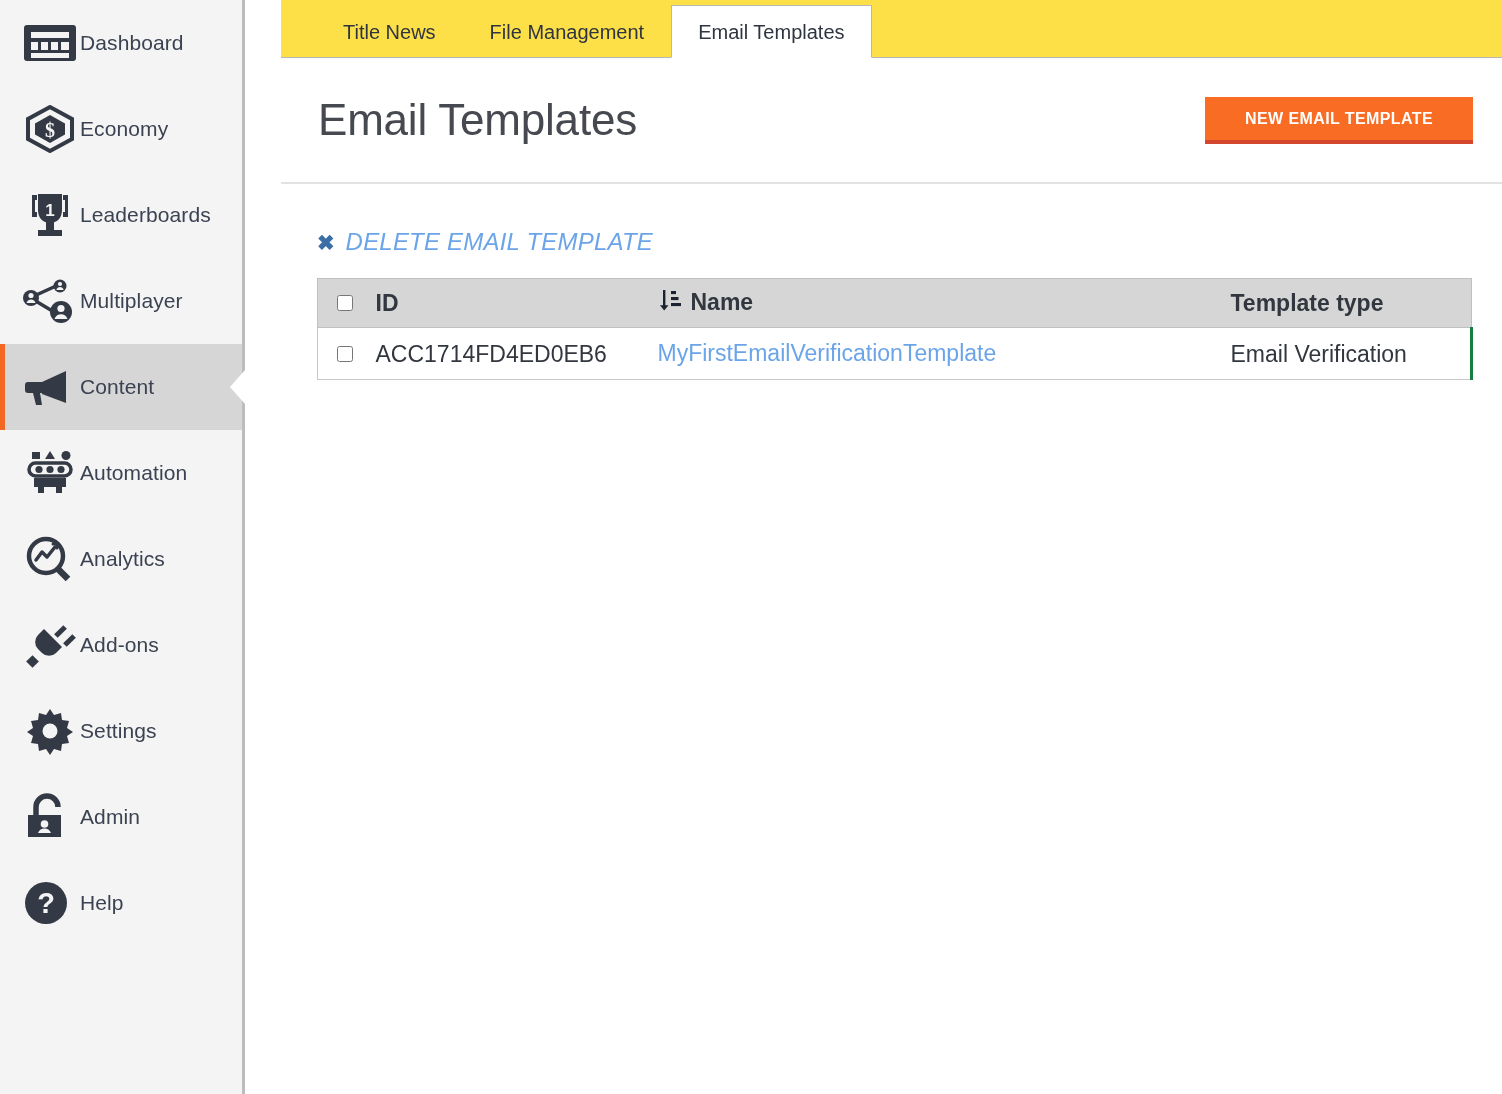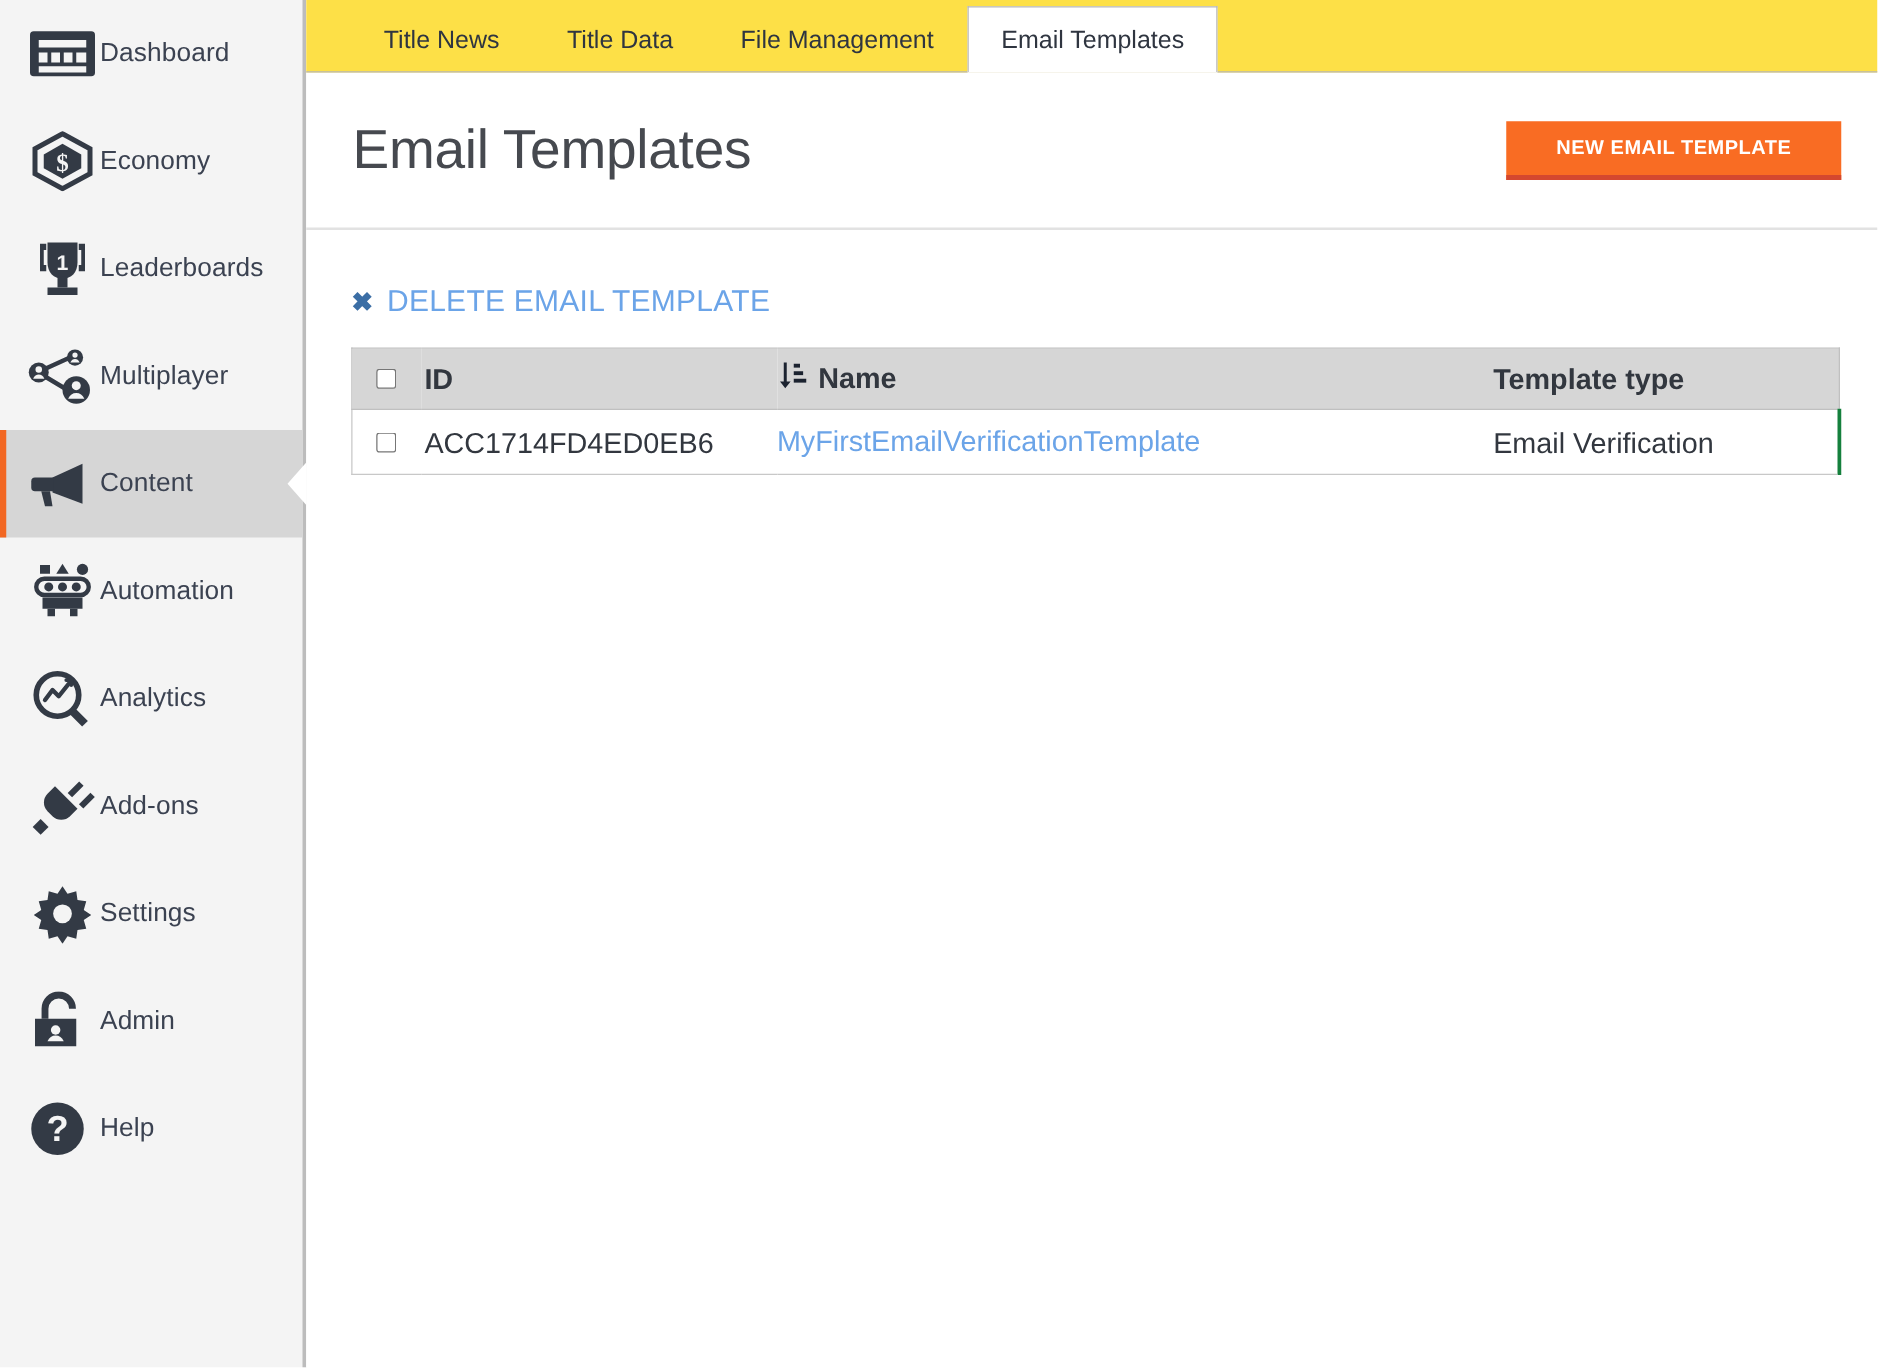--- a/index.html
+++ b/index.html
@@ -3,21 +3,21 @@
 <meta charset="utf-8">
 <title>Email Templates</title>
 <style>
   * { box-sizing: border-box; margin: 0; padding: 0; }
   html, body {
     width: 1502px; height: 1094px;
     font-family: "Liberation Sans", sans-serif;
     background: #ffffff;
     overflow: hidden;
   }
-  .app { display: flex; width: 1502px; height: 1094px; }
+  .app { display: flex; width: 1502px; height: 1094px; gap: 36px; }
 
   
   .sidebar {
     width: 245px; height: 1094px;
     background: #f4f4f4;
     border-right: 3px solid #bcbcbc;
     position: relative;
     flex: 0 0 245px;
   }
   .nav-item {
@@ -146,20 +146,21 @@
     color: #3b6ea5;
     font-size: 21px;
     font-weight: bold;
     line-height: 1;
     display: inline-block;
   }
   .delete-link .dl-text {
     color: #6ba4e8;
     font-size: 24px;
     letter-spacing: .2px;
+    font-style: italic;
   }
 
   table.grid {
     width: 100%;
     border-collapse: collapse;
     table-layout: fixed;
   }
   table.grid thead th {
     background: #d6d6d6;
     border: 1px solid #c0c0c0;
@@ -360,21 +361,20 @@
       </span>
       <span class="nav-label">Help</span>
     </div>
 
   </nav>
 
   <section class="main">
 
     <div class="tabbar">
       <div class="tab">Title News</div>
-      <div class="tab">Title Data</div>
       <div class="tab">File Management</div>
       <div class="tab active">Email Templates</div>
     </div>
 
     <div class="pagehead">
       <h1 class="pagetitle">Email Templates</h1>
       <button class="newbtn">NEW EMAIL TEMPLATE</button>
     </div>
 
     <div class="body">

